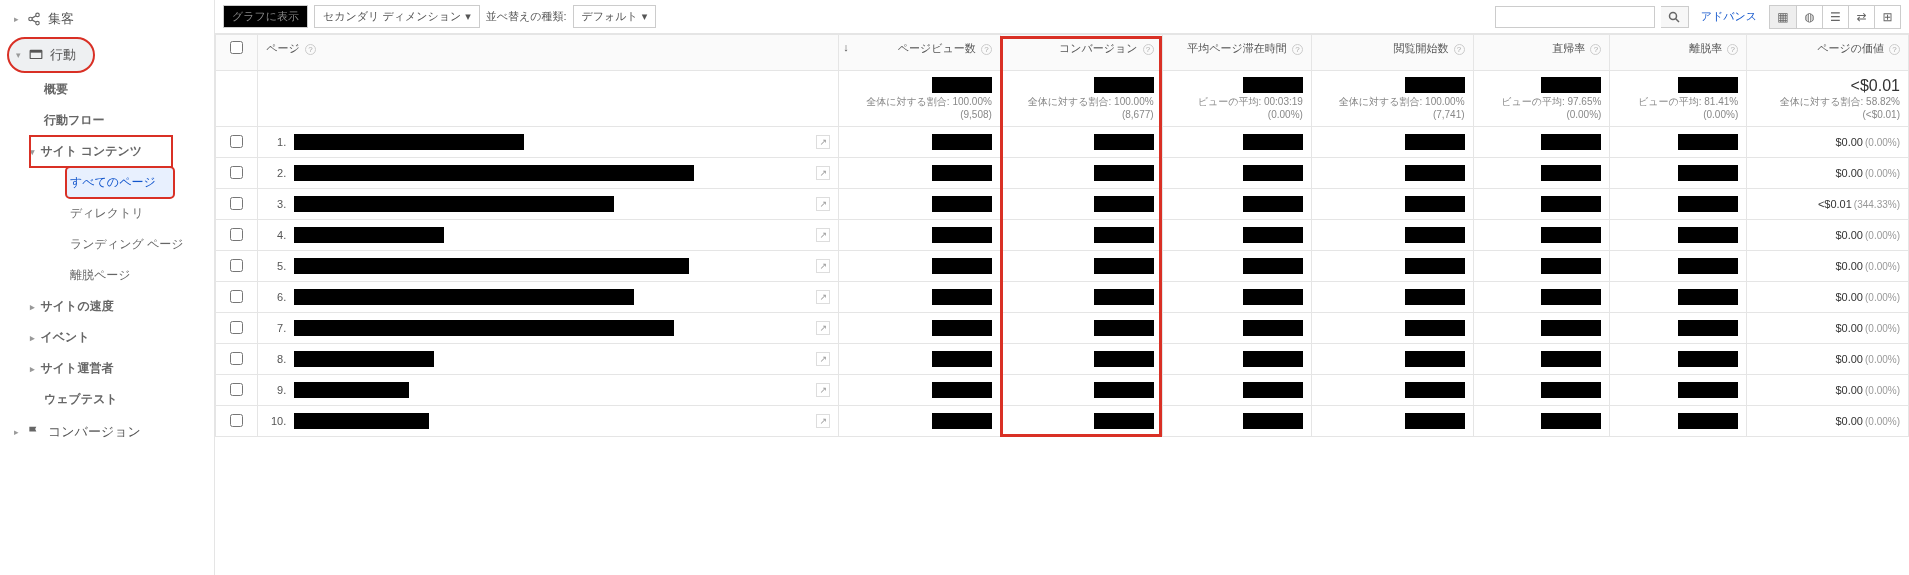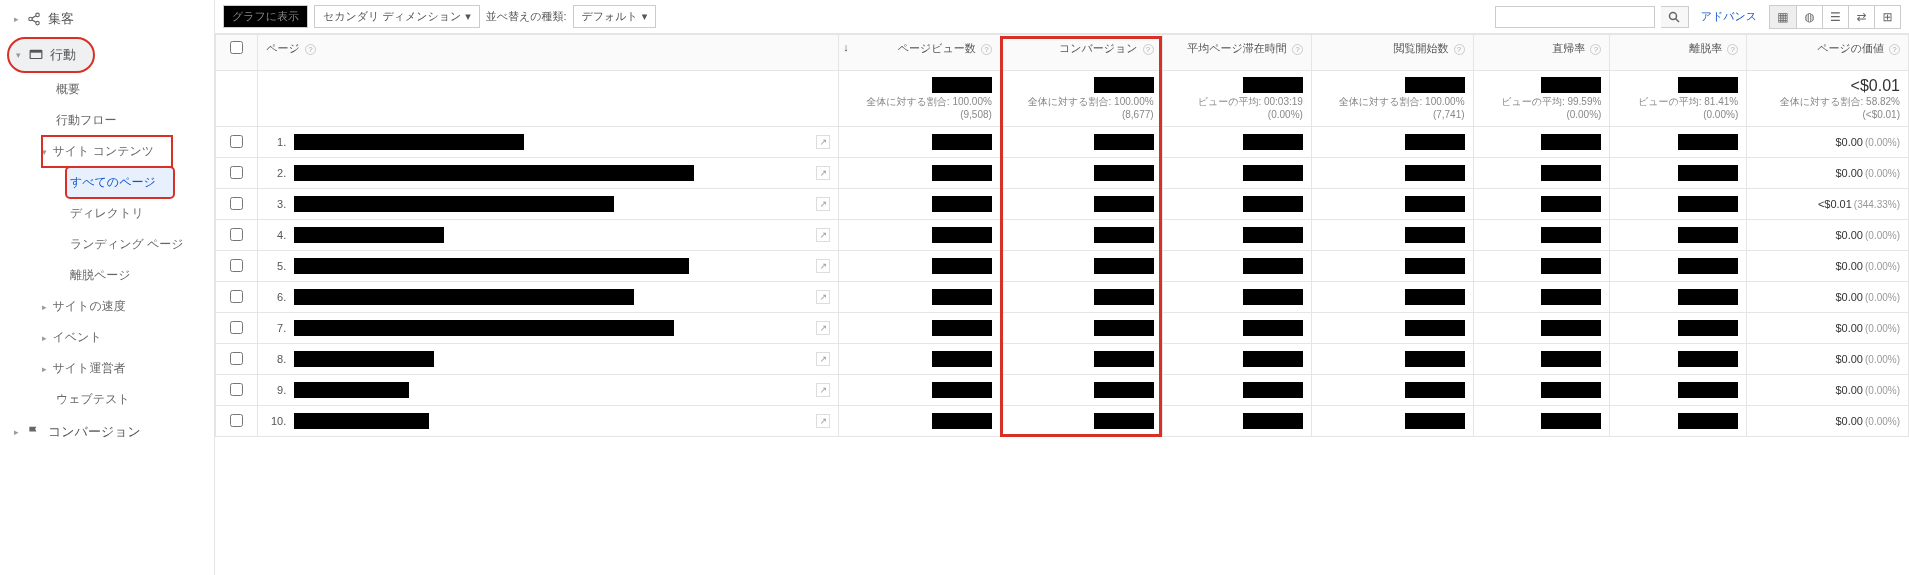--- a/index.html
+++ b/index.html
@@ -5,21 +5,21 @@
 * { margin: 0; padding: 0; box-sizing: border-box; }
 body { font-family: Arial, "Hiragino Sans", "Meiryo", sans-serif; font-size: 12px; color: #333; background: #fff; }
 .app { display: flex; width: 1909px; height: 575px; }
 
 
 .sidebar { width: 215px; background: #fff; border-right: 1px solid #e5e5e5; padding-top: 2px; }
 .nav-item { display: flex; align-items: center; padding: 8px 10px 8px 14px; cursor: pointer; color: #555; font-size: 13px; }
 .nav-item .caret { width: 10px; display: inline-block; font-size: 9px; color: #999; }
 .nav-item .ico { width: 20px; display: inline-flex; justify-content: center; margin-right: 4px; font-size: 14px; color: #666; }
 .nav-item.active { background: #eef0f2; border-radius: 18px; margin: 2px 8px; padding-left: 8px; }
-.nav-sub { padding-left: 56px; }
+.nav-sub { padding-left: 44px; font-weight: bold; }
 .nav-sub .sub-item { padding: 7px 0; color: #666; cursor: pointer; font-size: 12px; }
 .nav-sub .sub-item.has-caret::before { content: "▸"; color: #999; font-size: 9px; margin-left: -14px; margin-right: 6px; }
 .nav-sub .sub-item.expanded::before { content: "▾"; }
 .nav-subsub { padding-left: 70px; }
 .nav-subsub .subsub-item { padding: 7px 0; color: #666; font-size: 12px; cursor: pointer; }
 .nav-subsub .subsub-item.selected { background: #e8f0fe; color: #1155cc; border-radius: 4px; padding-left: 4px; margin-left: -4px; margin-right: 40px; }
 .red-box { outline: 2px solid #d93025; outline-offset: -1px; }
 
 
 .main { flex: 1; display: flex; flex-direction: column; overflow: hidden; }
@@ -183,21 +183,21 @@
                 <div>ビューの平均: 00:03:19</div>
                 <div>(0.00%)</div>
               </td>
             <td>
                 <div class="blackbox"></div>
                 <div>全体に対する割合: 100.00%</div>
                 <div>(7,741)</div>
               </td>
             <td>
                 <div class="blackbox"></div>
-                <div>ビューの平均: 99.59%</div>
+                <div>ビューの平均: 97.65%</div>
                 <div>(0.00%)</div>
               </td>
             <td>
                 <div class="blackbox"></div>
                 <div>ビューの平均: 81.41%</div>
                 <div>(0.00%)</div>
               </td>
             <td>
                 <div style="color:#333;font-size:16px;">&lt;$0.01</div>
                 <div>全体に対する割合: 58.82%</div>

